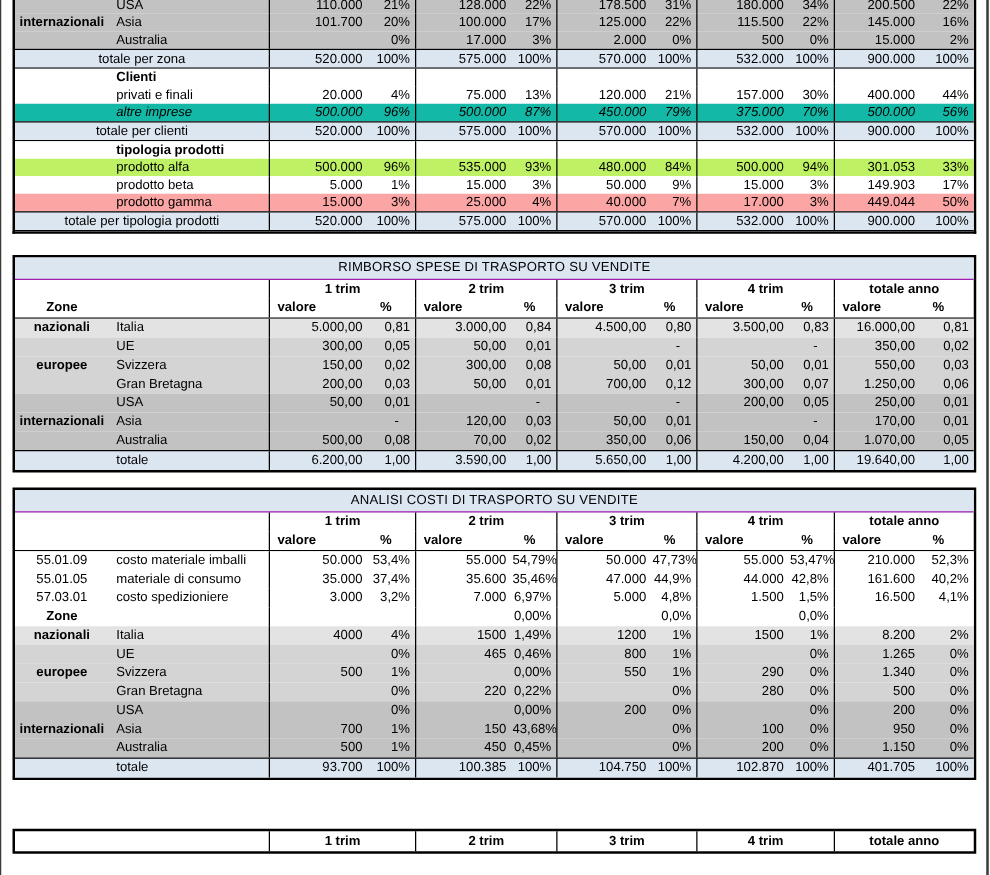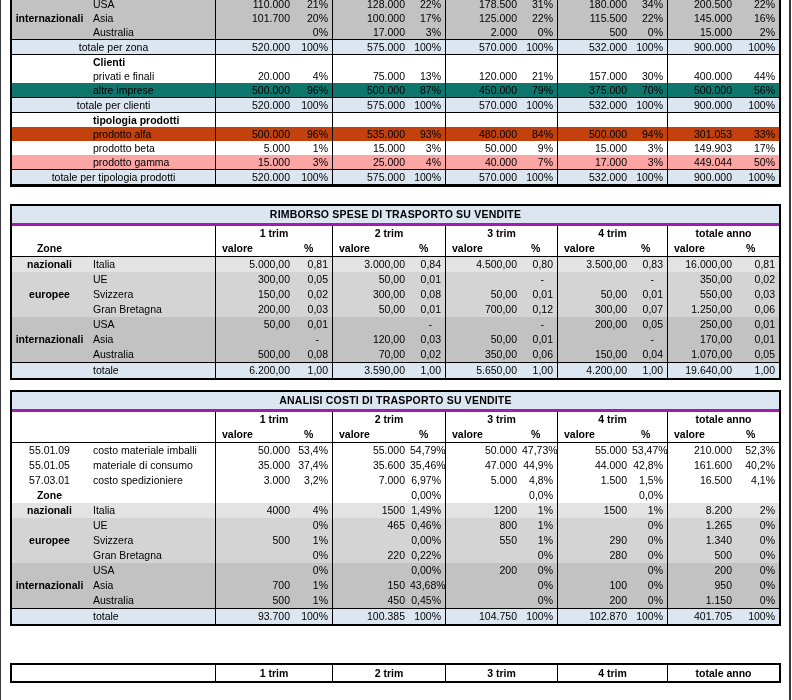--- a/index.html
+++ b/index.html
@@ -15,22 +15,22 @@
 
   .xtable {
     position:absolute; left:10px; width:767px;
     border:2px solid #000; background:#fff;
     box-sizing:content-box;
   }
   .xtable.no-top { border-top:none; }
 
   .ttl {
     height:17px; line-height:17px; text-align:center;
-    font-weight:bold; font-size:10.5px; letter-spacing:.2px;
-    border-bottom:3px solid #a21caf;
+    font-weight:normal; font-size:10.5px; letter-spacing:.2px;
+    border-bottom:1px solid #a21caf;
   }
   .ttl.green { height:19px; line-height:19px; }
 
   .trow {
     display:grid;
     grid-template-columns:75px 128px 80px 37px 78px 35px 77px 35px 75px 35px 70px 42px;
   }
   .cell {
     font-size:10.5px; height:var(--rh); line-height:var(--rh);
     white-space:nowrap; overflow:hidden; box-sizing:border-box;
@@ -137,21 +137,21 @@
         <div class="cell p">4%</div>
         <div class="cell v">75.000</div>
         <div class="cell p">13%</div>
         <div class="cell v">120.000</div>
         <div class="cell p">21%</div>
         <div class="cell v">157.000</div>
         <div class="cell p">30%</div>
         <div class="cell v">400.000</div>
         <div class="cell p">44%</div>
       </div>
-      <div class="trow" style="background: #0f766e;">
+      <div class="trow" style="background: #14b8a6; font-style: italic;">
         <div class="cell zc"></div>
         <div class="cell lc">altre imprese</div>
         <div class="cell v">500.000</div>
         <div class="cell p">96%</div>
         <div class="cell v">500.000</div>
         <div class="cell p">87%</div>
         <div class="cell v">450.000</div>
         <div class="cell p">79%</div>
         <div class="cell v">375.000</div>
         <div class="cell p">70%</div>
@@ -178,21 +178,21 @@
         <div class="cell p"></div>
         <div class="cell v"></div>
         <div class="cell p"></div>
         <div class="cell v"></div>
         <div class="cell p"></div>
         <div class="cell v"></div>
         <div class="cell p"></div>
         <div class="cell v"></div>
         <div class="cell p"></div>
       </div>
-      <div class="trow" style="background: #c2410c;">
+      <div class="trow" style="background: #bef264;">
         <div class="cell zc"></div>
         <div class="cell lc">prodotto alfa</div>
         <div class="cell v">500.000</div>
         <div class="cell p">96%</div>
         <div class="cell v">535.000</div>
         <div class="cell p">93%</div>
         <div class="cell v">480.000</div>
         <div class="cell p">84%</div>
         <div class="cell v">500.000</div>
         <div class="cell p">94%</div>

